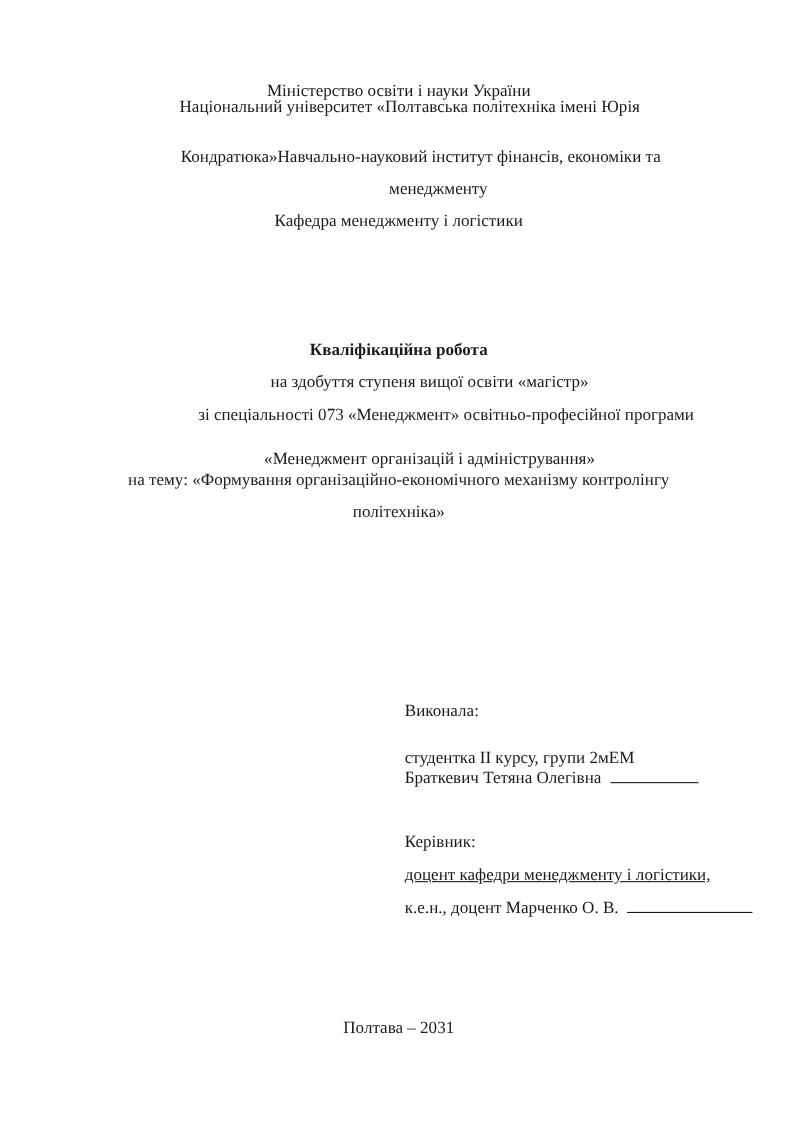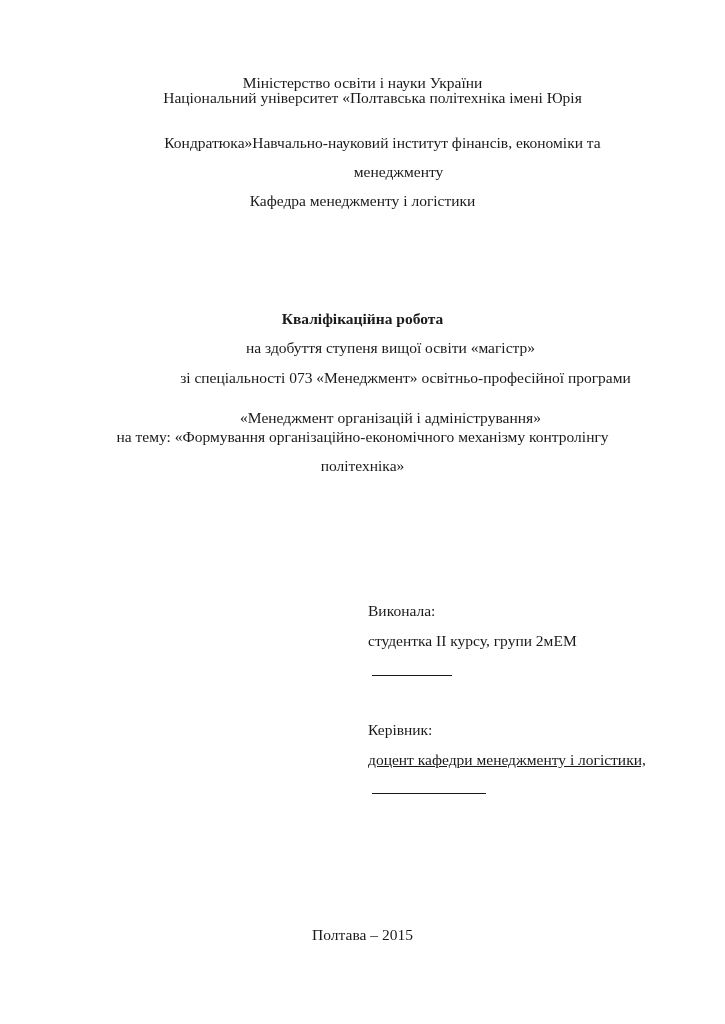--- a/index.html
+++ b/index.html
@@ -30,20 +30,21 @@
     text-align: center;
     white-space: nowrap;
     line-height: 20px;
   }
   .bold { font-weight: bold; }
   .right-line {
     position: absolute;
     left: 368px;
     white-space: nowrap;
     line-height: 20px;
+    margin-top: 36px;
   }
   .sig-line {
     display: inline-block;
     border-bottom: 1px solid #1a1a1a;
     height: 14px;
     vertical-align: baseline;
     margin-left: 4px;
   }
 </style>
 </head>
@@ -63,29 +64,31 @@
     <div class="center-line bold" style="top:309px;">Кваліфікаційна робота</div>
     <div class="center-line" style="top:338px;margin-left:28px;">на здобуття ступеня вищої освіти «магістр»</div>
     <div class="center-line" style="top:368px;margin-left:43px;">зі спеціальності 073 «Менеджмент» освітньо-професійної програми</div>
     <div class="center-line" style="top:408px;padding-left:28px;">«Менеджмент організацій і адміністрування»</div>
     <div class="center-line" style="top:427px;">на тему: «Формування організаційно-економічного механізму контролінгу</div>
     <div class="center-line" style="top:456px;">політехніка»</div>
   </div>
 
   <div>
     <div class="right-line" style="top:601px;">Виконала:</div>
-    <div class="right-line" style="top:631px;">студентка II курсу, групи 2мЕМ</div>
+    <div class="right-line" style="top:644px;">студентка II курсу, групи 2мЕМ</div>
     <div class="right-line" style="top:661px;">
+      <span>Браткевич Тетяна Олегівна</span>
       <span class="sig-line" style="width:80px;"></span>
     </div>
   </div>
 
   <div>
     <div class="right-line" style="top:720px;text-align:center;">Керівник:</div>
     <div class="right-line" style="top:750px;text-decoration:underline;">доцент кафедри менеджменту і логістики,</div>
     <div class="right-line" style="top:779px;">
+      <span>к.е.н., доцент Марченко О. В.</span>
       <span class="sig-line" style="width:114px;"></span>
     </div>
   </div>
 
-  <div class="center-line" style="top:925px;">Полтава – 2015</div>
+  <div class="center-line" style="top:925px;">Полтава – 2031</div>
 
 </div>
 
 </body></html>

